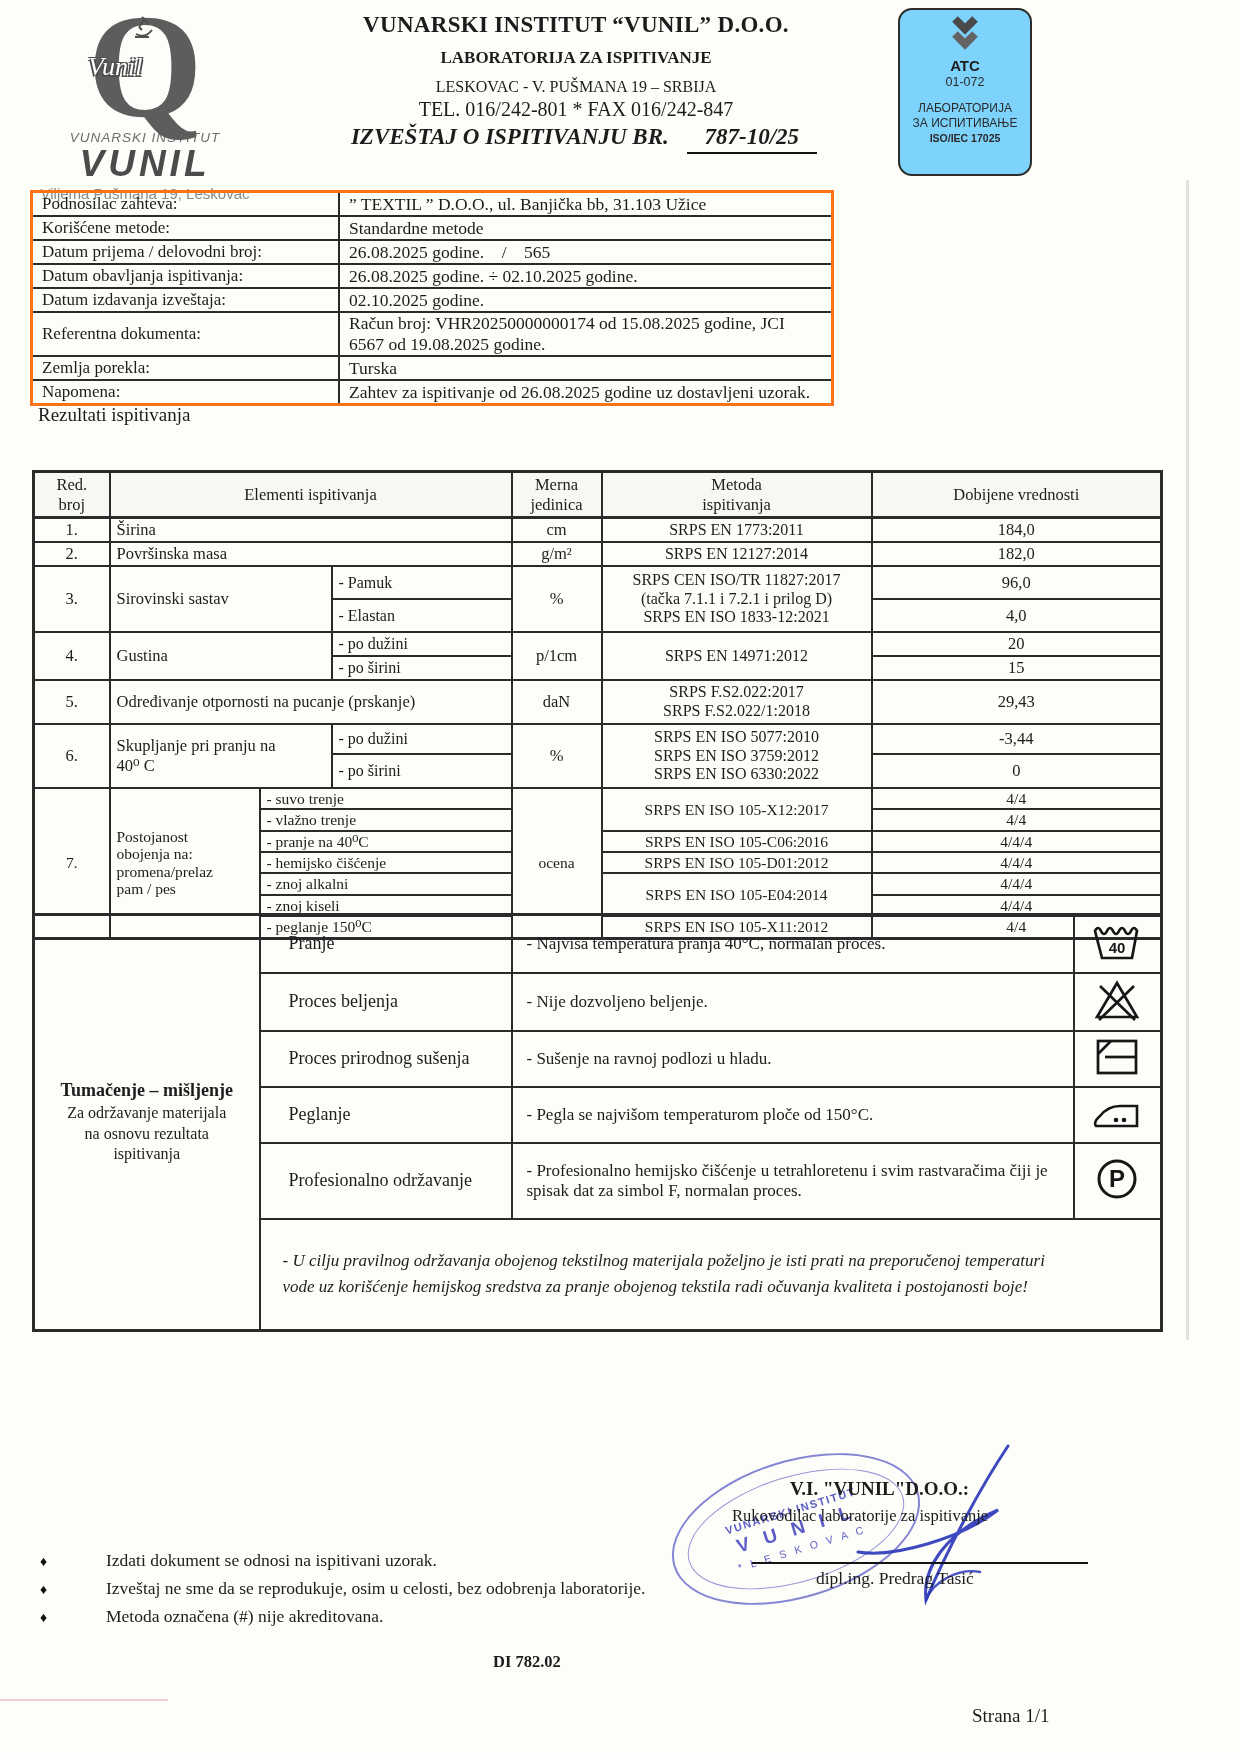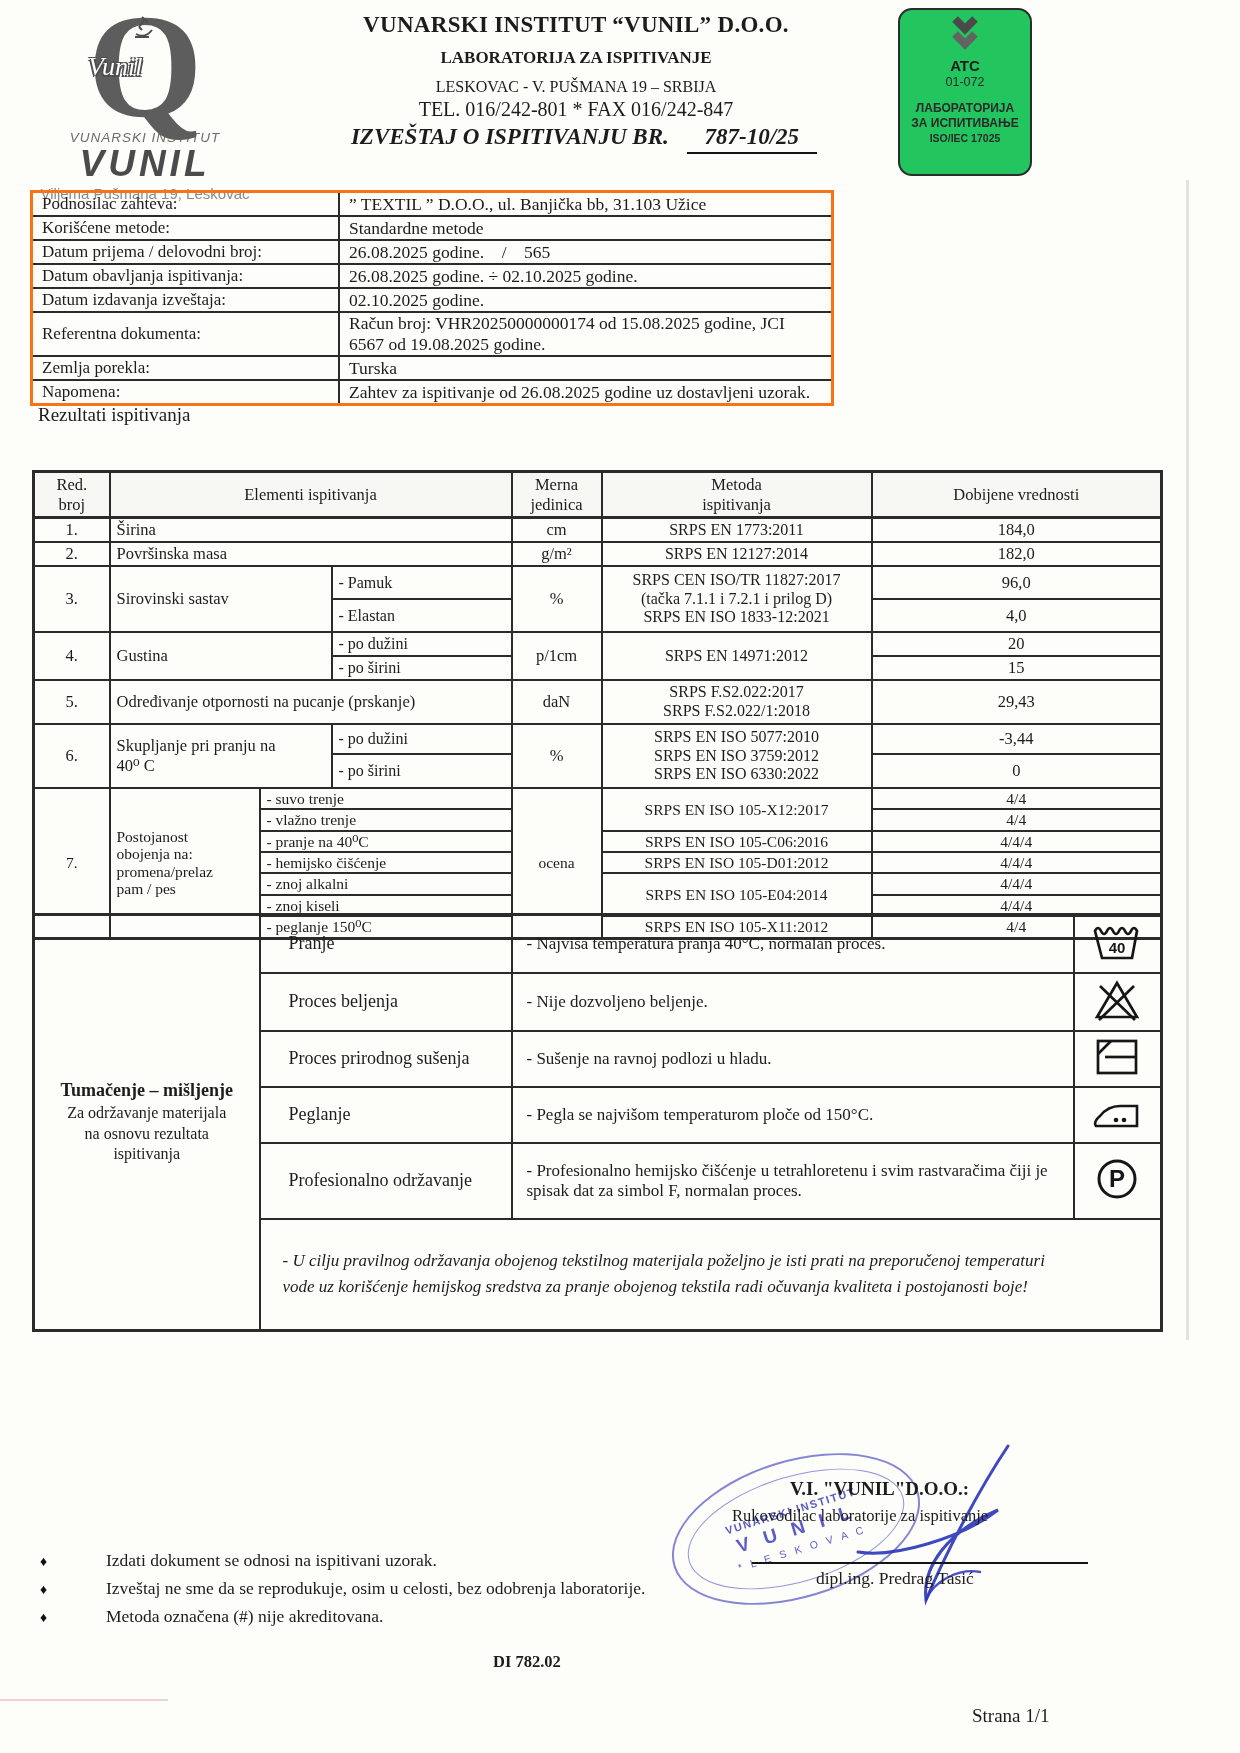--- a/index.html
+++ b/index.html
@@ -29,26 +29,26 @@
   .lh-company{font-size:23px;font-weight:bold;letter-spacing:.3px;}
   .lh-lab{font-size:17px;font-weight:bold;margin-top:10px;}
   .lh-addr{font-size:16px;margin-top:10px;}
   .lh-phone{font-size:20px;margin-top:2px;}
 
   .report-title{position:absolute;left:264px;top:124px;width:640px;text-align:center;font-style:italic;font-weight:bold;font-size:23px;}
   .report-number{display:inline-block;border-bottom:2.5px solid #141414;padding:0 18px 2px 18px;margin-left:12px;}
 
   .badge{
     position:absolute;left:898px;top:8px;width:130px;height:164px;
-    border:2.5px solid #2c2c2c;border-radius:14px;text-align:center;background:#22c55e;
+    border:2.5px solid #2c2c2c;border-radius:14px;text-align:center;background:#7dd3fc;
     font-family:"Liberation Sans",sans-serif;
   }
   .badge-acronym{font-size:15px;font-weight:bold;color:#1d1d1d;margin-top:1px;}
   .badge-number{font-size:12.5px;color:#2a2a2a;margin-top:1px;}
-  .badge-lab{font-size:12px;font-weight:bold;color:#2a2a2a;margin-top:12px;line-height:1.25;}
+  .badge-lab{font-size:12px;font-weight:normal;color:#2a2a2a;margin-top:12px;line-height:1.25;}
   .badge-standard{font-size:10.5px;font-weight:bold;color:#2a2a2a;margin-top:1px;}
 
   
   .info-table{
     position:absolute;left:30px;top:190px;width:804px;border-collapse:collapse;table-layout:fixed;
     border:3px solid #f97316;
   }
   .info-table td{border:2px solid #2b2b2b;padding:0 9px;height:22px;vertical-align:middle;}
   .info-label{width:287px;font-size:17px;}
   .info-value{font-size:17.5px;}

